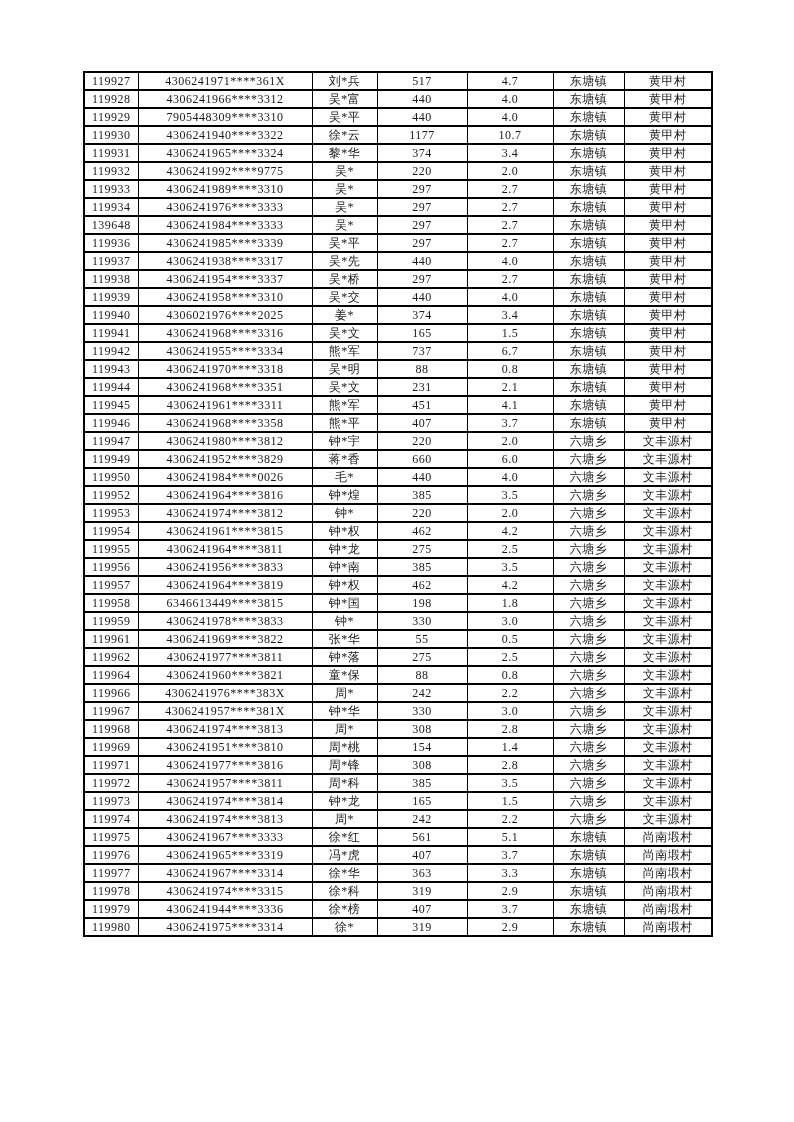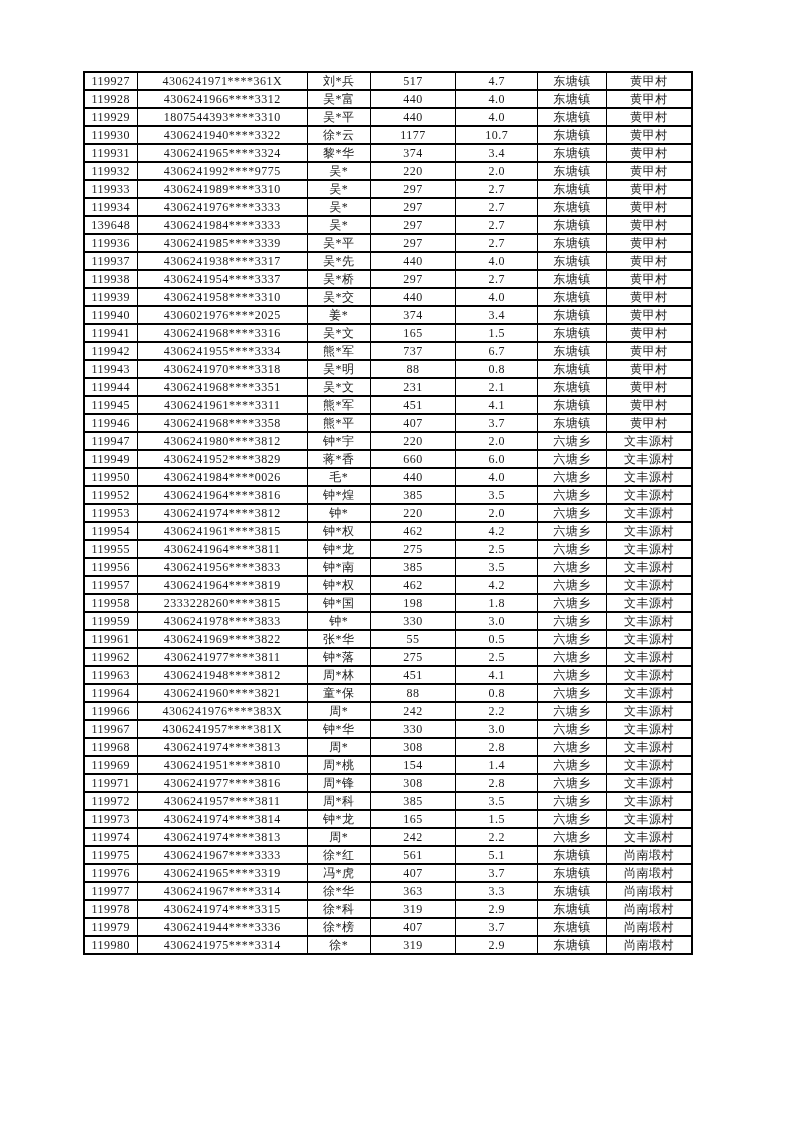--- a/index.html
+++ b/index.html
@@ -1,18 +1,18 @@
 <!DOCTYPE html>
 <html><head>
 <meta charset="utf-8">
 <style>
   html, body { margin: 0; padding: 0; }
   .page {
     position: relative;
-    width: 693px;
+    width: 794px;
     height: 1122px;
     background: var(--bg-color, #ffffff);
     overflow: hidden;
     font-family: "Liberation Serif", serif;
   }
   table.records {
     position: absolute;
     left: 83px;
     top: 71px;
     border-collapse: collapse;
@@ -72,21 +72,21 @@
           <td>119928</td>
           <td>4306241966****3312</td>
           <td>吴*富</td>
           <td>440</td>
           <td>4.0</td>
           <td>东塘镇</td>
           <td>黄甲村</td>
         </tr>
         <tr>
           <td>119929</td>
-          <td>1807544393****3310</td>
+          <td>7905448309****3310</td>
           <td>吴*平</td>
           <td>440</td>
           <td>4.0</td>
           <td>东塘镇</td>
           <td>黄甲村</td>
         </tr>
         <tr>
           <td>119930</td>
           <td>4306241940****3322</td>
           <td>徐*云</td>
@@ -315,21 +315,21 @@
           <td>119957</td>
           <td>4306241964****3819</td>
           <td>钟*权</td>
           <td>462</td>
           <td>4.2</td>
           <td>六塘乡</td>
           <td>文丰源村</td>
         </tr>
         <tr>
           <td>119958</td>
-          <td>2333228260****3815</td>
+          <td>6346613449****3815</td>
           <td>钟*国</td>
           <td>198</td>
           <td>1.8</td>
           <td>六塘乡</td>
           <td>文丰源村</td>
         </tr>
         <tr>
           <td>119959</td>
           <td>4306241978****3833</td>
           <td>钟*</td>
@@ -350,29 +350,20 @@
         <tr>
           <td>119962</td>
           <td>4306241977****3811</td>
           <td>钟*落</td>
           <td>275</td>
           <td>2.5</td>
           <td>六塘乡</td>
           <td>文丰源村</td>
         </tr>
         <tr>
-          <td>119963</td>
-          <td>4306241948****3812</td>
-          <td>周*林</td>
-          <td>451</td>
-          <td>4.1</td>
-          <td>六塘乡</td>
-          <td>文丰源村</td>
-        </tr>
-        <tr>
           <td>119964</td>
           <td>4306241960****3821</td>
           <td>童*保</td>
           <td>88</td>
           <td>0.8</td>
           <td>六塘乡</td>
           <td>文丰源村</td>
         </tr>
         <tr>
           <td>119966</td>

